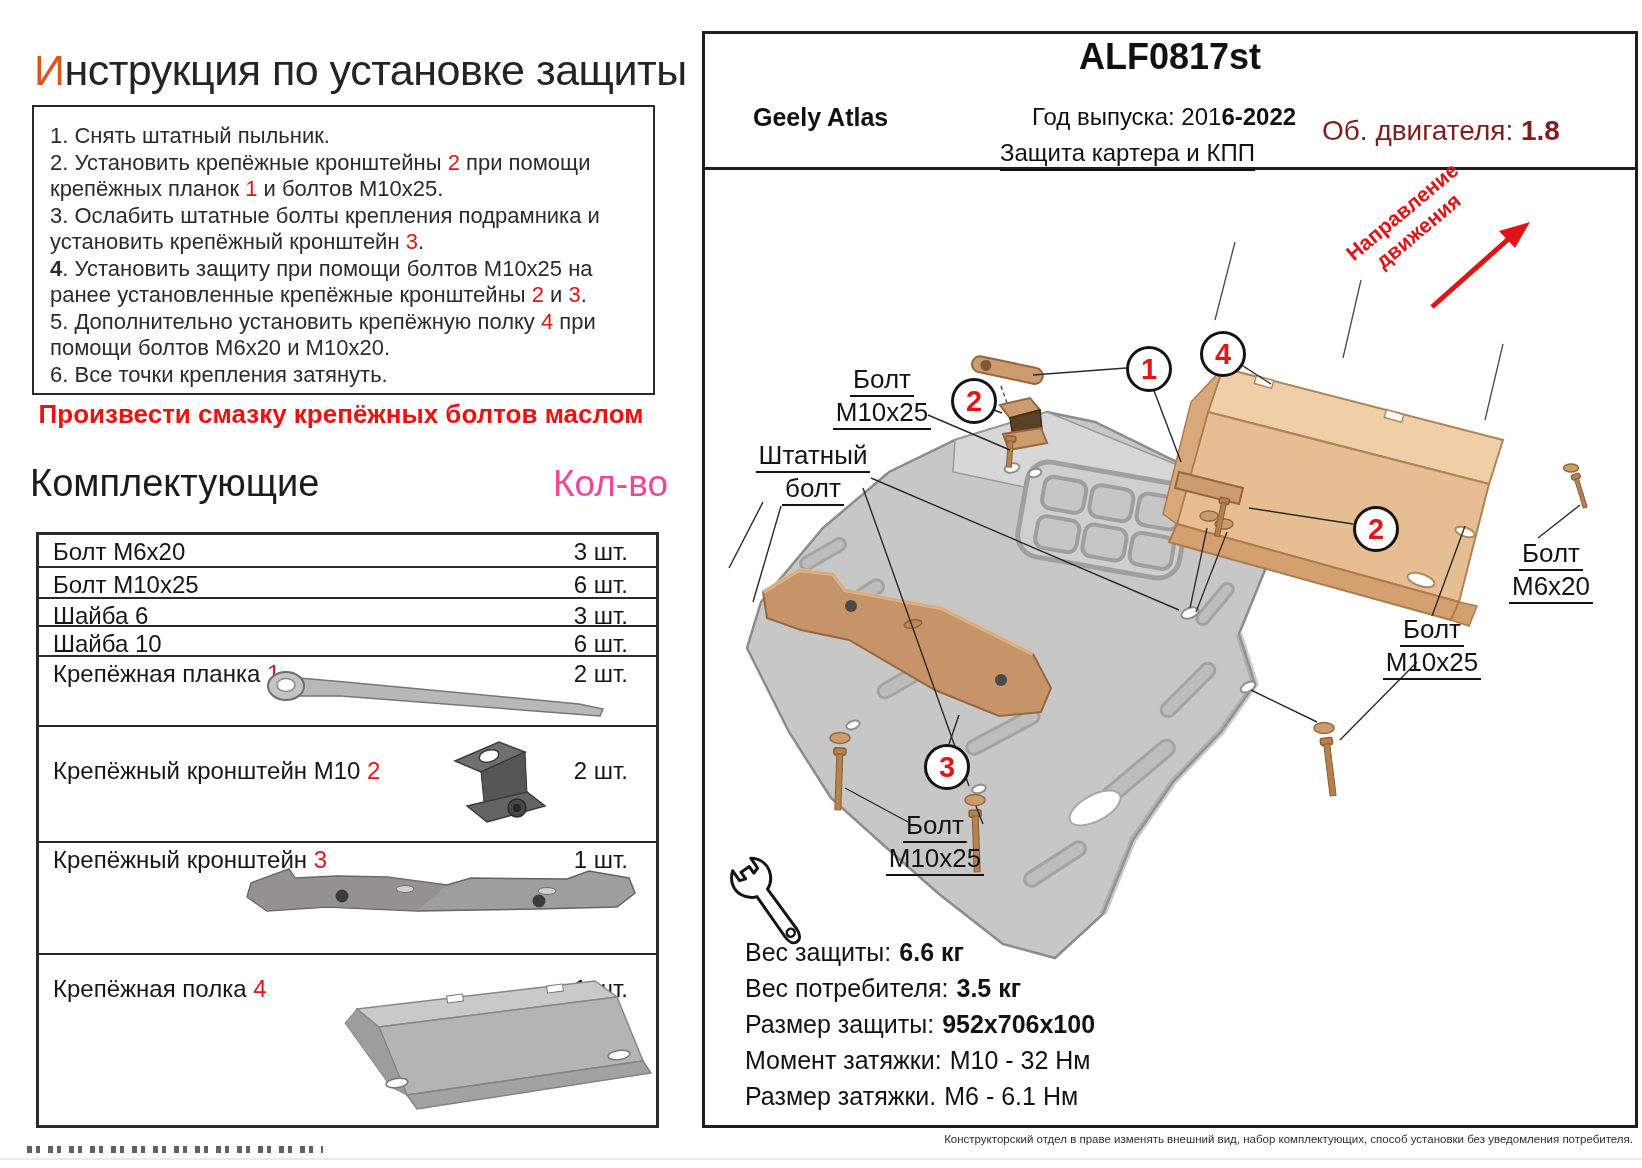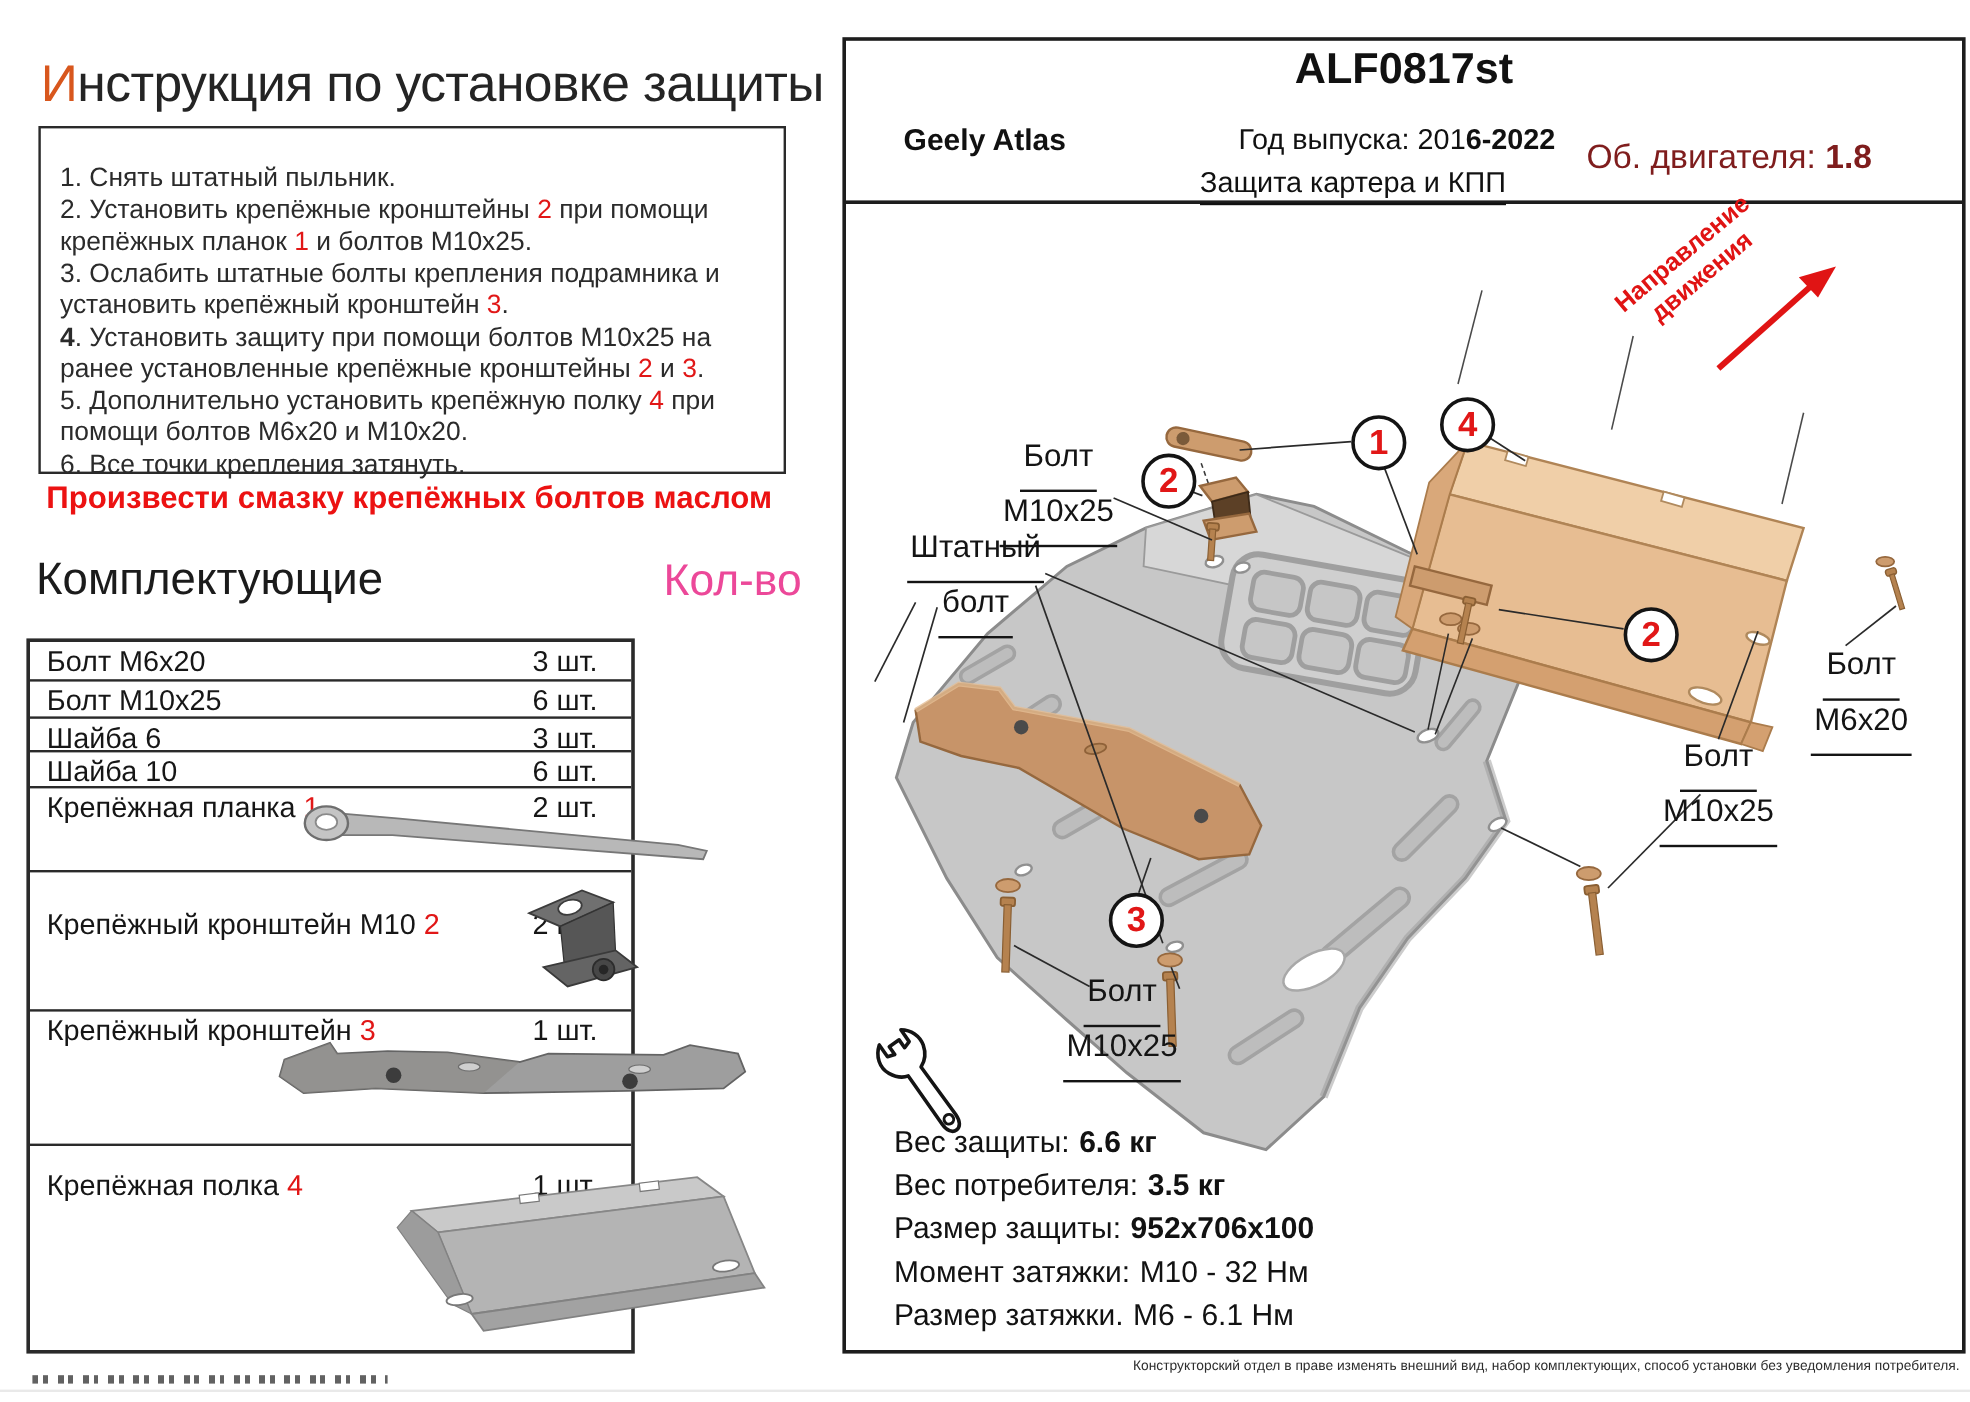--- a/index.html
+++ b/index.html
@@ -3,28 +3,28 @@
 <meta charset="utf-8">
 <style>
   html,body{margin:0;padding:0;background:#fff;}
   #page{position:relative;width:1642px;height:1168px;background:#ffffff;overflow:hidden;
         font-family:"Liberation Sans","DejaVu Sans",sans-serif;color:#1c1c1c;}
   .abs{position:absolute;}
   
   #doc-title{left:34px;top:46px;font-size:43px;letter-spacing:-0.5px;color:#242424;white-space:nowrap;}
   #doc-title .first{color:#d8571d;}
   #steps-box{left:32px;top:105px;width:623px;height:290px;border:2px solid #2a2a2a;box-sizing:border-box;
-             padding:28px 12px 0 16px;font-size:22px;line-height:26.5px;color:#2b2b2b;}
+             padding:16px 12px 0 16px;font-size:22px;line-height:26.5px;color:#2b2b2b;}
   .seg-red{color:#e11717;}
   .seg-bold{font-weight:bold;}
   #warning{left:35px;top:398px;width:612px;text-align:center;color:#ec1212;font-weight:bold;
            font-size:26px;line-height:33px;}
   #components-title{left:30px;top:462px;font-size:38px;color:#1b1b1b;}
   #qty-title{left:528px;top:463px;width:140px;text-align:right;font-size:37px;color:#ec4899;}
-  #components-table{left:22px;top:532px;width:507px;border:3px solid #2a2a2a;box-sizing:border-box;}
+  #components-table{left:36px;top:532px;width:623px;border:3px solid #2a2a2a;box-sizing:border-box;}
   .crow{position:relative;border-top:2px solid #2a2a2a;box-sizing:border-box;font-size:24px;color:#161616;}
   .crow:first-child{border-top:none;}
   .crow .nm{position:absolute;left:14px;top:3px;white-space:nowrap;}
   .crow .qty{position:absolute;right:28px;top:3px;white-space:nowrap;}
   .crow.tall6 .nm,.crow.tall6 .qty{top:30px;}
   .crow.tall8 .nm,.crow.tall8 .qty{top:20px;}
   .red{color:#e11717;}
   #cut-strip{left:27px;top:1146px;width:296px;height:7px;opacity:.8;
      background:repeating-linear-gradient(90deg,#3a3a3a 0 5px,transparent 5px 9px,#3a3a3a 9px 13px,transparent 13px 21px);}
   #page-edge-line{left:0;top:1158px;width:1642px;height:2px;background:#e9e9e9;}
@@ -32,21 +32,21 @@
   #right-box{left:702px;top:31px;width:936px;height:1097px;border:3px solid #1d1d1d;box-sizing:border-box;}
   #header-divider{left:705px;top:167px;width:930px;height:3px;background:#1d1d1d;}
   #product-code{left:703px;top:36px;width:934px;text-align:center;font-size:36px;font-weight:bold;color:#111;}
   #model-name{left:753px;top:103px;font-size:25px;font-weight:bold;color:#111;}
   #year-line{left:1032px;top:103px;font-size:24px;color:#111;}
   #engine-line{left:1322px;top:115px;font-size:28px;color:#7f1d1d;}
   .hdr-bold{font-weight:bold;}
   #header-subtitle{left:1000px;top:139px;font-size:24px;color:#111;border-bottom:2px solid #111;padding-bottom:2px;}
   
   .dlabel{text-align:center;font-size:26px;color:#141414;line-height:30px;}
-  .dlabel span{display:inline-block;border-bottom:2px solid #141414;padding:0 3px 14px 3px;}
+  .dlabel span{display:inline-block;border-bottom:2px solid #141414;padding:0 3px 1px 3px;}
   #label-bolt-m10-tl{left:818px;top:364px;width:128px;}
   #label-stock-bolt{left:738px;top:440px;width:150px;}
   #label-bolt-m6{left:1486px;top:538px;width:130px;}
   #label-bolt-m10-r{left:1368px;top:614px;width:128px;}
   #label-bolt-m10-b{left:871px;top:810px;width:128px;}
   .callout{position:absolute;width:40px;height:40px;border:3px solid #141414;border-radius:50%;
            background:#fff;color:#e11717;font-size:29px;font-weight:bold;display:flex;
            align-items:center;justify-content:center;line-height:1;}
   #callout-1{left:1126px;top:346px;}
   #callout-2-left{left:951px;top:378px;}

